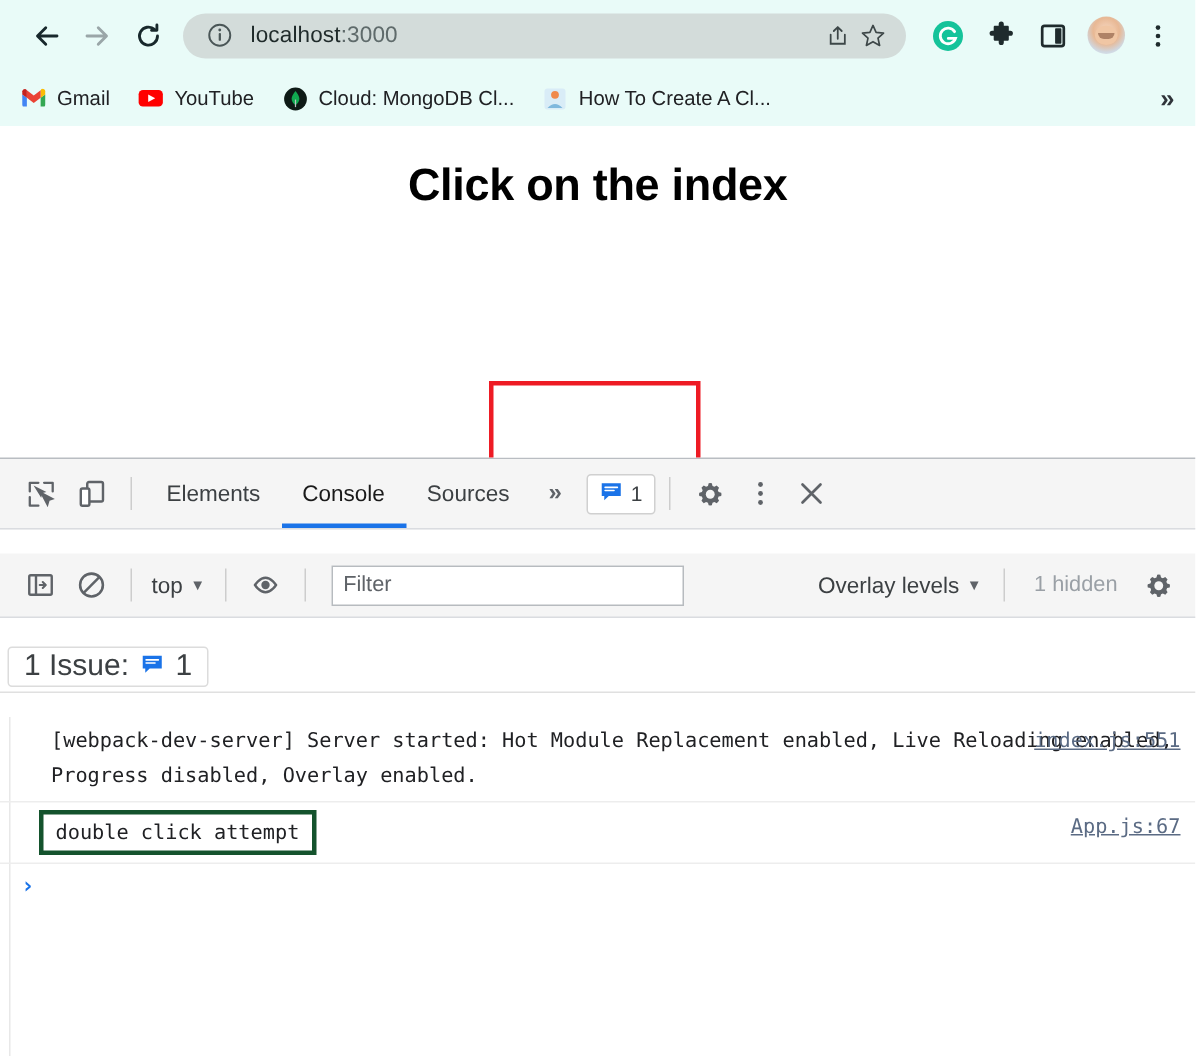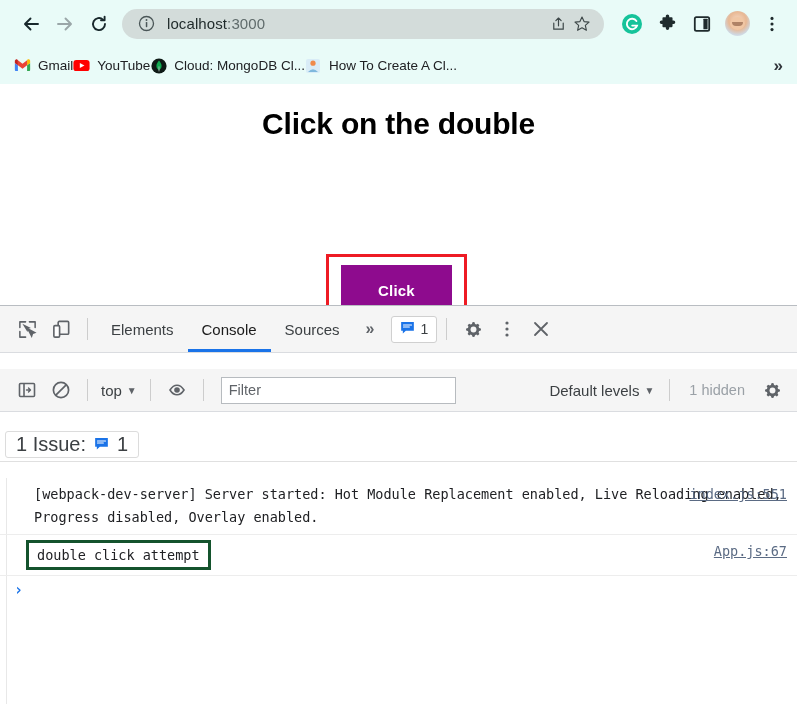--- a/index.html
+++ b/index.html
@@ -94,20 +94,21 @@
     height: 37px;
     display: flex;
     align-items: center;
     padding: 0 10px 0 14px;
     font-size: 13.5px;
     color: #202124;
   }
   .bm {
     display: flex; align-items: center;
     gap: 7px;
+    margin-right: 19px;
     white-space: nowrap;
     max-width: 170px;
   }
   .bm-label { overflow: hidden; text-overflow: ellipsis; }
   .bm-ico { width: 17px; height: 17px; flex: 0 0 auto; display:flex; align-items:center; justify-content:center;}
   .bm-overflow {
     margin-left: auto;
     font-size: 17px;
     font-weight: bold;
     color: #30343a;
@@ -461,23 +462,22 @@
           </svg>
         </span>
         <span class="bm-label">How To Create A Cl...</span>
       </div>
 
       <div class="bm-overflow">»</div>
     </div>
   </div>
 
   <div class="page-viewport">
-    <h1 class="page-title">Click on the double</h1>
+    <h1 class="page-title">Click on the index</h1>
     <div class="btn-annotation"></div>
-    <button class="click-button">Click</button>
   </div>
 
   <div class="devtools">
 
     <div class="dt-tabbar">
 
       <div class="dt-ico-btn">
         <svg width="21" height="21" viewBox="0 0 22 22">
           <path d="M3 3 H9 M3 3 V9 M19 3 H13 M19 3 V9 M3 19 H9 M3 19 V13" fill="none" stroke="#5f6368" stroke-width="1.6" stroke-linecap="round"></path>
           <path d="M10.5 9 L17 19.5 L18.2 15.5 L21.5 14.5 Z" fill="#5f6368" transform="translate(-3,-2.5) scale(0.82)"></path>
@@ -565,21 +565,21 @@
           <path d="M10 5.2c4 0 7 4.8 7 4.8s-3 4.8-7 4.8-7-4.8-7-4.8 3-4.8 7-4.8z" fill="none" stroke="#5f6368" stroke-width="1.6"></path>
           <circle cx="10" cy="10" r="2.8" fill="#5f6368"></circle>
         </svg>
       </div>
 
       <div class="dt-sep"></div>
 
       <input class="filter-input" type="text" placeholder="Filter" style="">
 
       <div class="levels-select">
-        <span>Default levels</span>
+        <span>Overlay levels</span>
         <span class="caret">▼</span>
       </div>
 
       <div class="dt-sep"></div>
 
       <div class="hidden-count">1 hidden</div>
 
       <div class="dt-ico-btn">
         <svg width="21" height="21" viewBox="0 0 22 22">
           <path d="M11 3.2l1.1.2.5 1.8 1.3.55 1.65-.85.8.8.8.8-.85 1.65.55 1.3 1.8.5.2 1.1-.2 1.1-1.8.5-.55 1.3.85 1.65-1.6 1.6-1.65-.85-1.3.55-.5 1.8-1.1.2-1.1-.2-.5-1.8-1.3-.55-1.65.85-1.6-1.6.85-1.65-.55-1.3-1.8-.5-.2-1.1.2-1.1 1.8-.5.55-1.3-.85-1.65 1.6-1.6 1.65.85 1.3-.55.5-1.8z" fill="#5f6368"></path>

